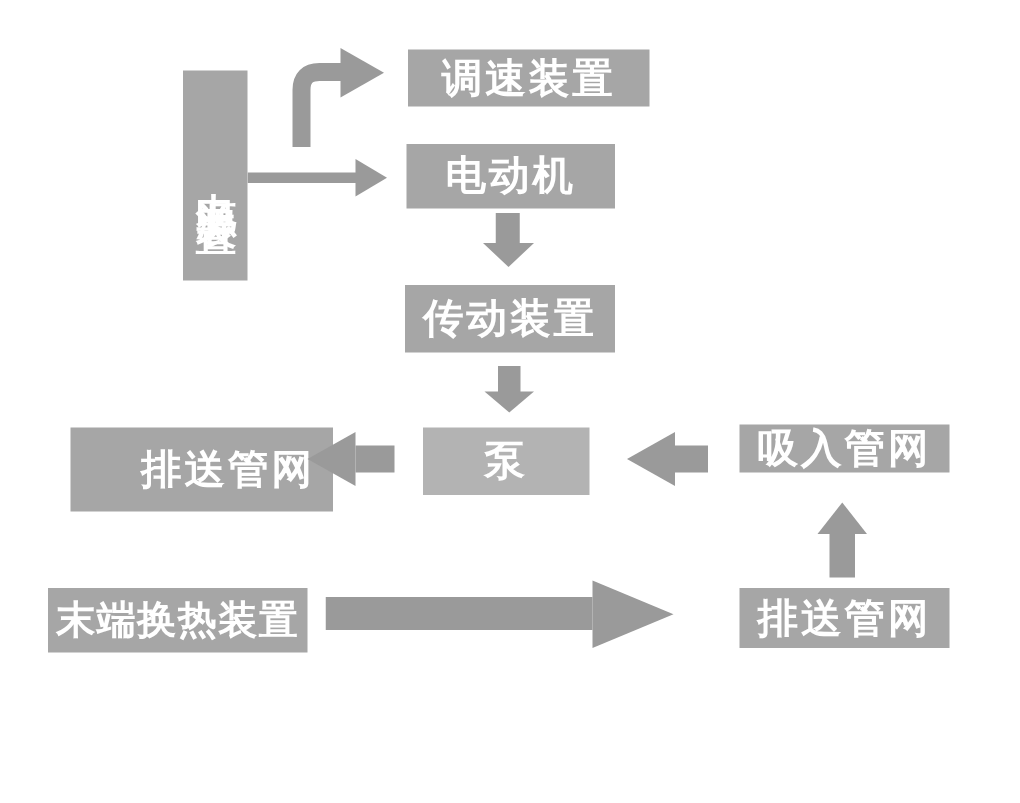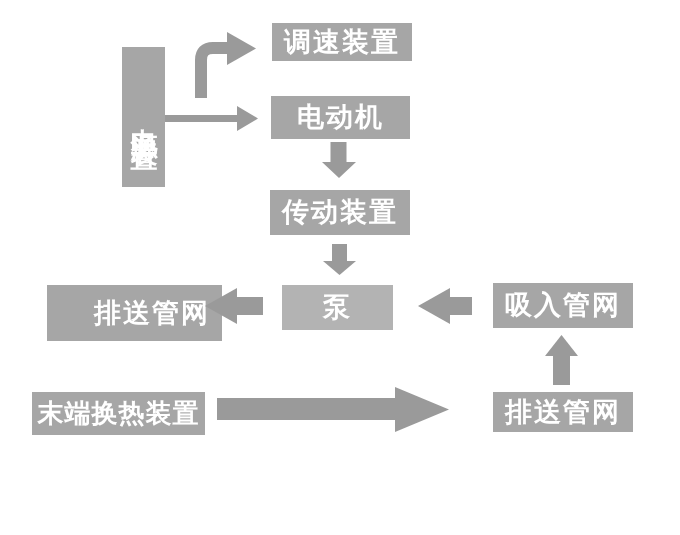--- a/index.html
+++ b/index.html
@@ -24,26 +24,26 @@
     line-height: 1;
     white-space: nowrap;
   }
   .node.pump { background: var(--pump-fill, #b3b3b3); }
   .node.vertical {
     writing-mode: vertical-rl;
     text-orientation: upright;
     letter-spacing: 5px;
   }
   .n-power      { left: 122px; top: 47px;  width: 43px;  height: 140px; }
-  .n-speed      { left: 272px; top: 23px;  width: 140px; height: 38px; }
+  .n-speed      { left: 272px; top: 33px;  width: 161px; height: 38px; }
   .n-motor      { left: 271px; top: 96px;  width: 139px; height: 43px; }
   .n-trans      { left: 270px; top: 190px; width: 140px; height: 45px; }
   .n-pump       { left: 282px; top: 285px; width: 111px; height: 45px; }
   .n-discharge  { left: 47px;  top: 285px; width: 140px; height: 56px; padding-left: 35px; }
-  .n-suction    { left: 493px; top: 283px; width: 140px; height: 45px; }
+  .n-suction    { left: 493px; top: 283px; width: 140px; height: 32px; }
   .n-terminal   { left: 32px;  top: 392px; width: 173px; height: 43px; font-size: 26px; letter-spacing: 1px; text-align: center; }
   .n-cooling    { left: 493px; top: 392px; width: 140px; height: 40px; }
   .arrow { position: absolute; display: block; }
   .arrow polygon, .arrow rect { fill: var(--arrow-fill, #9a9a9a); }
   .elbow-path {
     fill: none;
     stroke: var(--arrow-fill, #9a9a9a);
     stroke-width: 12;
   }
   .diagram-title {

